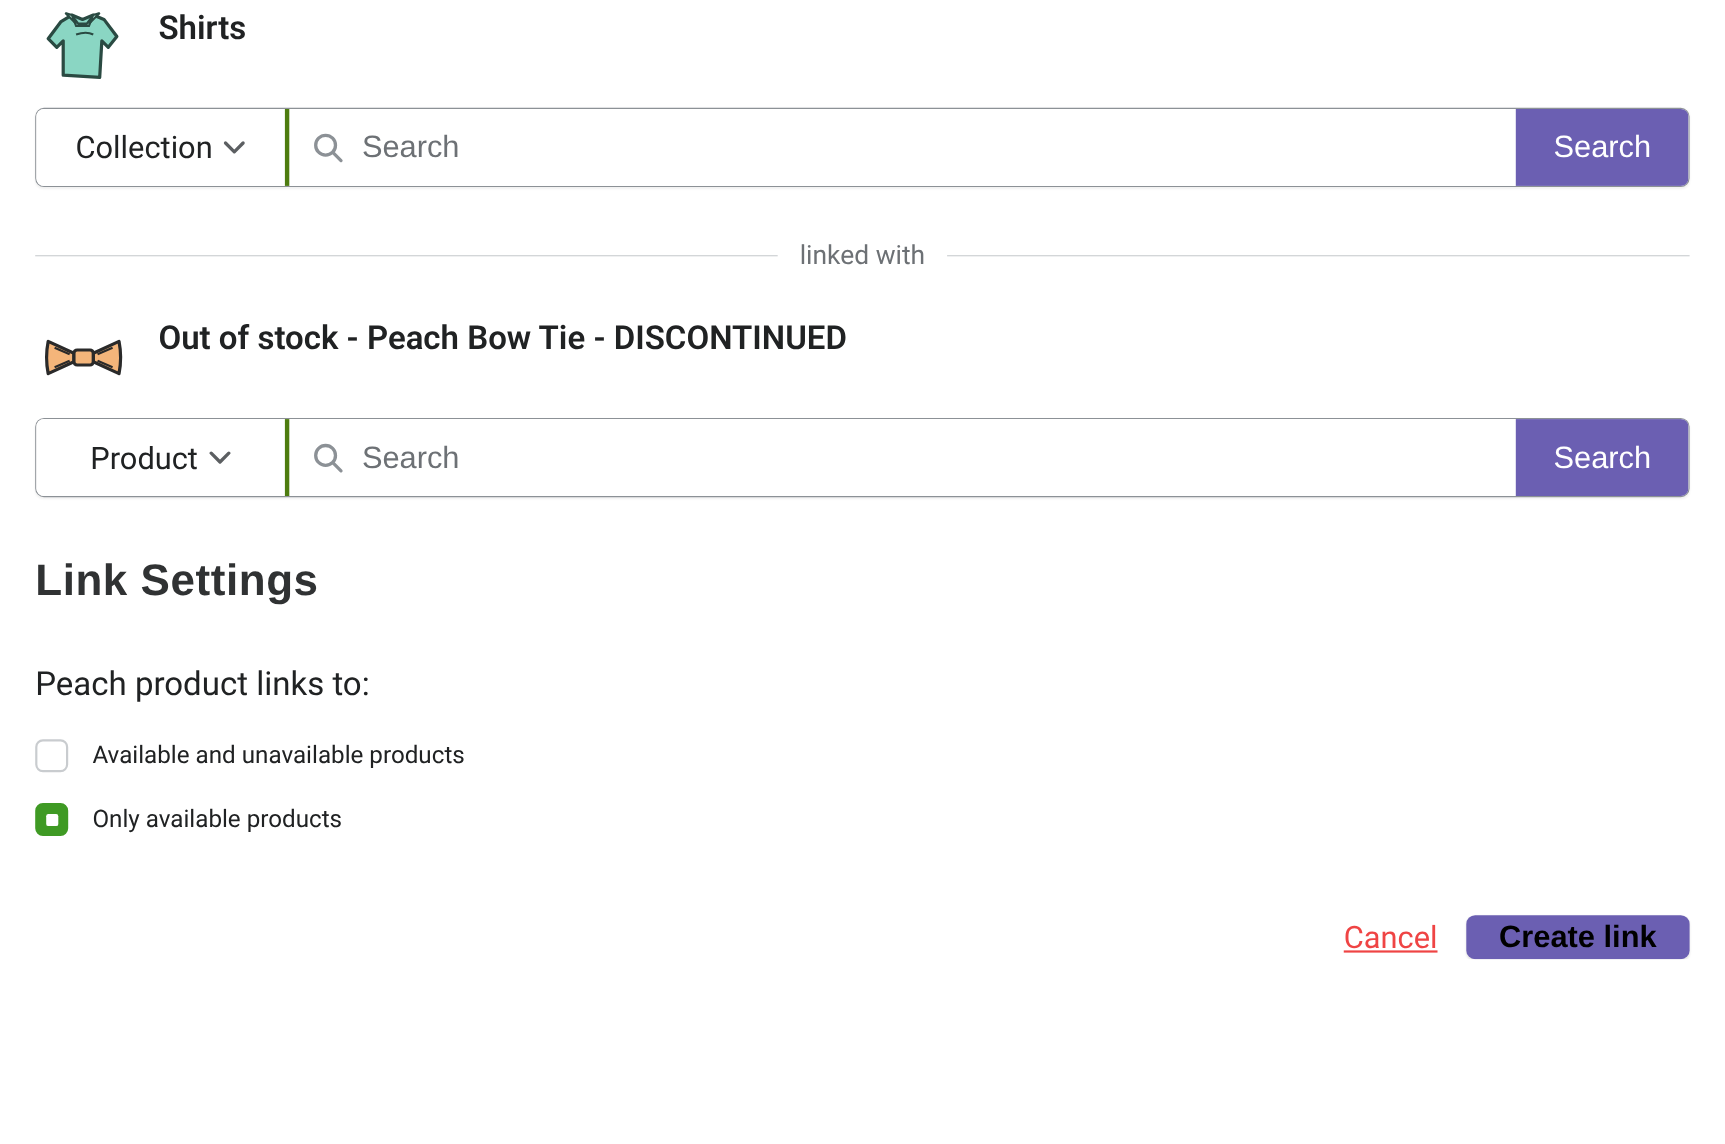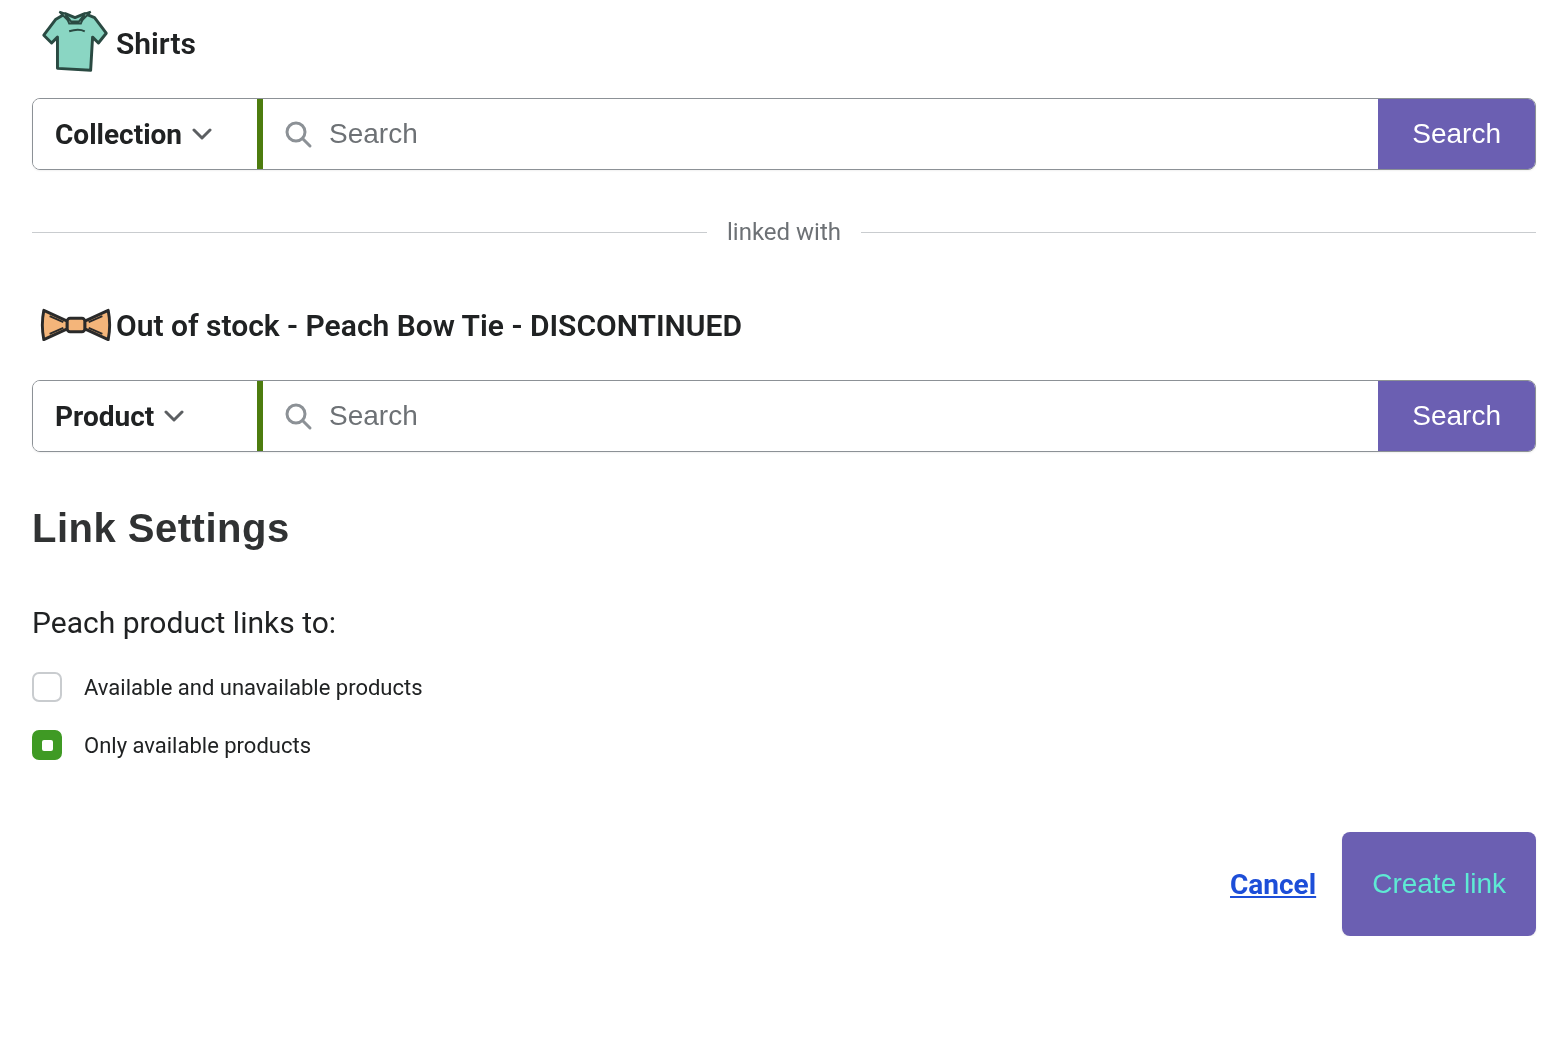--- a/index.html
+++ b/index.html
@@ -8,21 +8,21 @@
     padding: 0;
   }
   body {
     font-family: -apple-system, BlinkMacSystemFont, "Segoe UI", Roboto, Helvetica, Arial, sans-serif;
     background: #ffffff;
     padding: 0 32px;
     color: #202223;
   }
   .item-row {
     display: flex;
-    align-items: center;
+    gap: 28px;
     padding: 8px 0 20px 4px;
   }
   .item-icon {
     width: 80px;
     height: 70px;
     display: flex;
     align-items: center;
     justify-content: center;
     flex-shrink: 0;
   }
@@ -36,26 +36,26 @@
     align-items: stretch;
     height: 72px;
     border: 1px solid #8c9196;
     border-radius: 8px;
     overflow: hidden;
     box-shadow: 0 1px 2px rgba(0,0,0,0.06);
   }
   .search-dropdown {
     display: flex;
     align-items: center;
-    justify-content: flex-start;
+    justify-content: center;
     gap: 10px;
     padding: 0 22px;
-    border-right: 6px solid #4d7c0f;
-    font-size: 28px;
-    font-weight: 700;
+    border-right: 4px solid #4d7c0f;
+    font-size: 28px;
+    font-weight: 400;
     color: #202223;
     background: #ffffff;
     cursor: pointer;
     width: 230px;
   }
   .chevron {
     display:inline-block;
   }
   .chevron svg { display:block; }
   .search-input-wrap {
@@ -148,33 +148,32 @@
   }
   .footer-actions {
     display: flex;
     align-items: center;
     justify-content: flex-end;
     gap: 26px;
     margin-top: 72px;
   }
   .cancel-link {
     font-size: 28px;
-    color: #1d4ed8;
+    color: #ef4444;
     text-decoration: underline;
     cursor: pointer;
-    font-weight: bold;
   }
   .primary-button {
     background: #6b5fb2;
-    color: #5eead4;
+    color: #000000;
     border: none;
     border-radius: 8px;
-    padding: 36px 30px;
-    font-size: 28px;
-    font-weight: 400;
+    padding: 4px 30px;
+    font-size: 28px;
+    font-weight: 700;
     cursor: pointer;
     box-shadow: 0 1px 2px rgba(0,0,0,0.1);
   }
 </style>
 </head>
 <body>
 
 <div class="item-row">
   <div class="item-icon">
     <svg width="82" height="72" viewBox="0 0 82 72">

